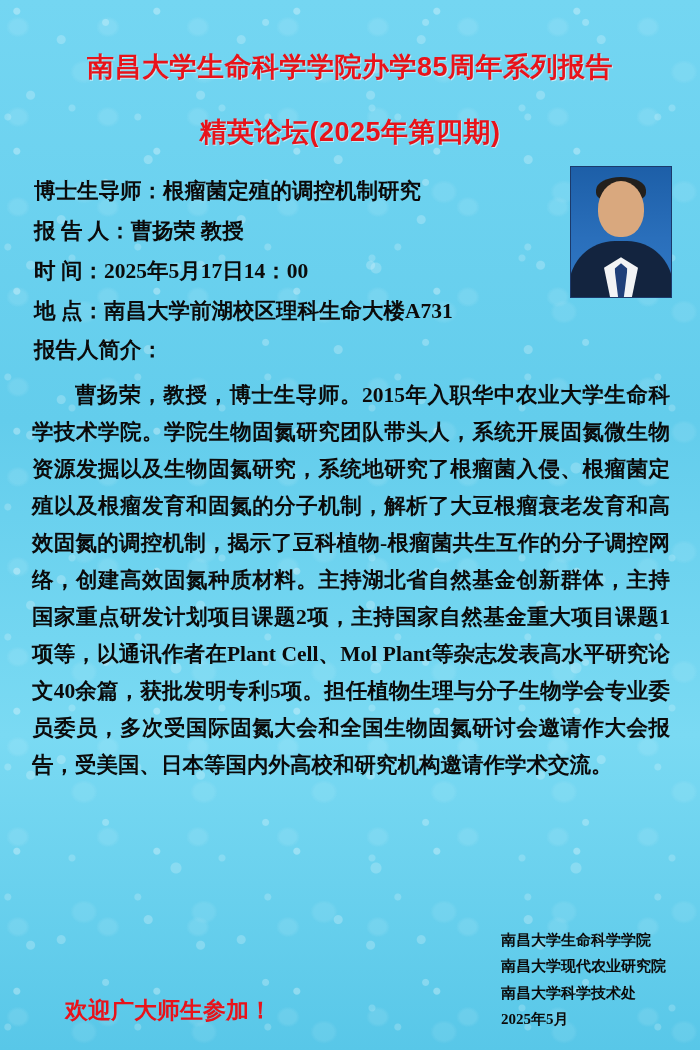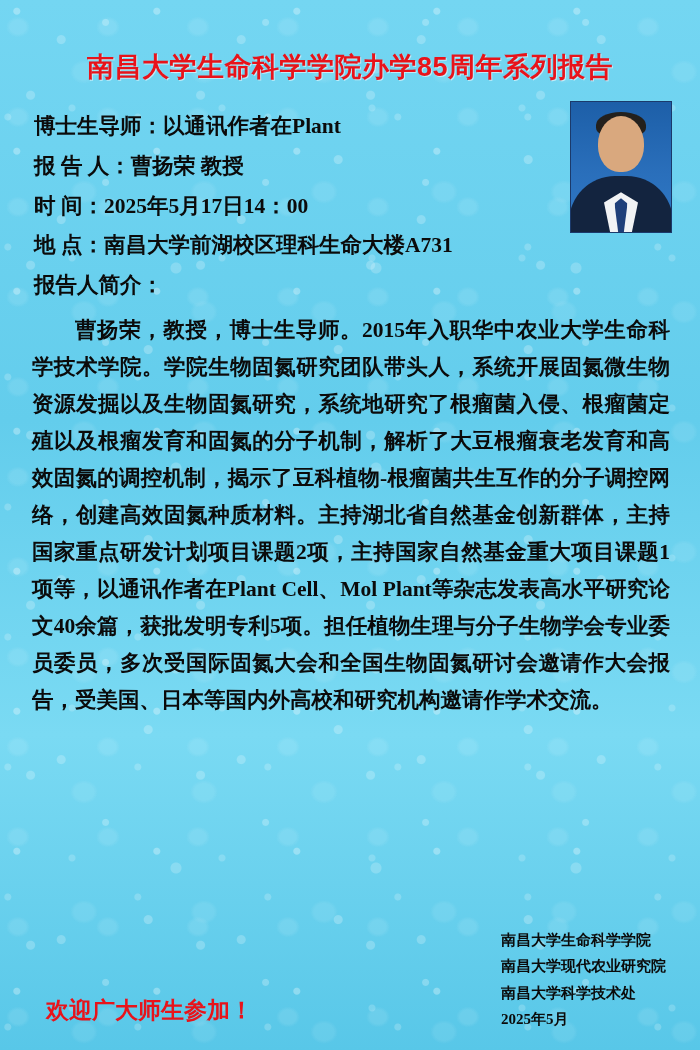--- a/index.html
+++ b/index.html
@@ -159,20 +159,21 @@
     align-items: flex-end;
     justify-content: space-between;
     z-index: 3;
   }
   .welcome {
     font-size: 23px;
     font-weight: bold;
     color: #e8131a;
     white-space: nowrap;
     padding-bottom: 6px;
+    margin-left: 19px;
   }
   .signature {
     text-align: left;
     font-size: 15px;
     font-weight: bold;
     color: #0b0b0b;
     line-height: 1.75;
     white-space: nowrap;
   }
   .signature .date {
@@ -180,33 +181,34 @@
   }
 </style>
 </head>
 <body>
 
 <div class="poster">
   <div class="content">
 
     <div class="title-block">
       <div class="title-line">南昌大学生命科学学院办学85周年系列报告</div>
+      <div class="title-line">精英论坛(2025年第四期)</div>
     </div>
 
     <div class="info">
       <div class="photo">
         <div class="shoulders"></div>
         <div class="hair"></div>
         <div class="head"></div>
         <div class="shirt"></div>
         <div class="tie"></div>
       </div>
 
       <div class="info-row">
-        <span class="lbl">博士生导师：</span><span>以通讯作者在Plant</span>
+        <span class="lbl">博士生导师：</span><span>根瘤菌定殖的调控机制研究</span>
       </div>
       <div class="info-row">
         <span class="lbl">报 告 人：</span><span>曹扬荣 教授</span>
       </div>
       <div class="info-row">
         <span class="lbl">时    间：</span><span>2025年5月17日14：00</span>
       </div>
       <div class="info-row">
         <span class="lbl">地    点：</span><span>南昌大学前湖校区理科生命大楼A731</span>
       </div>

